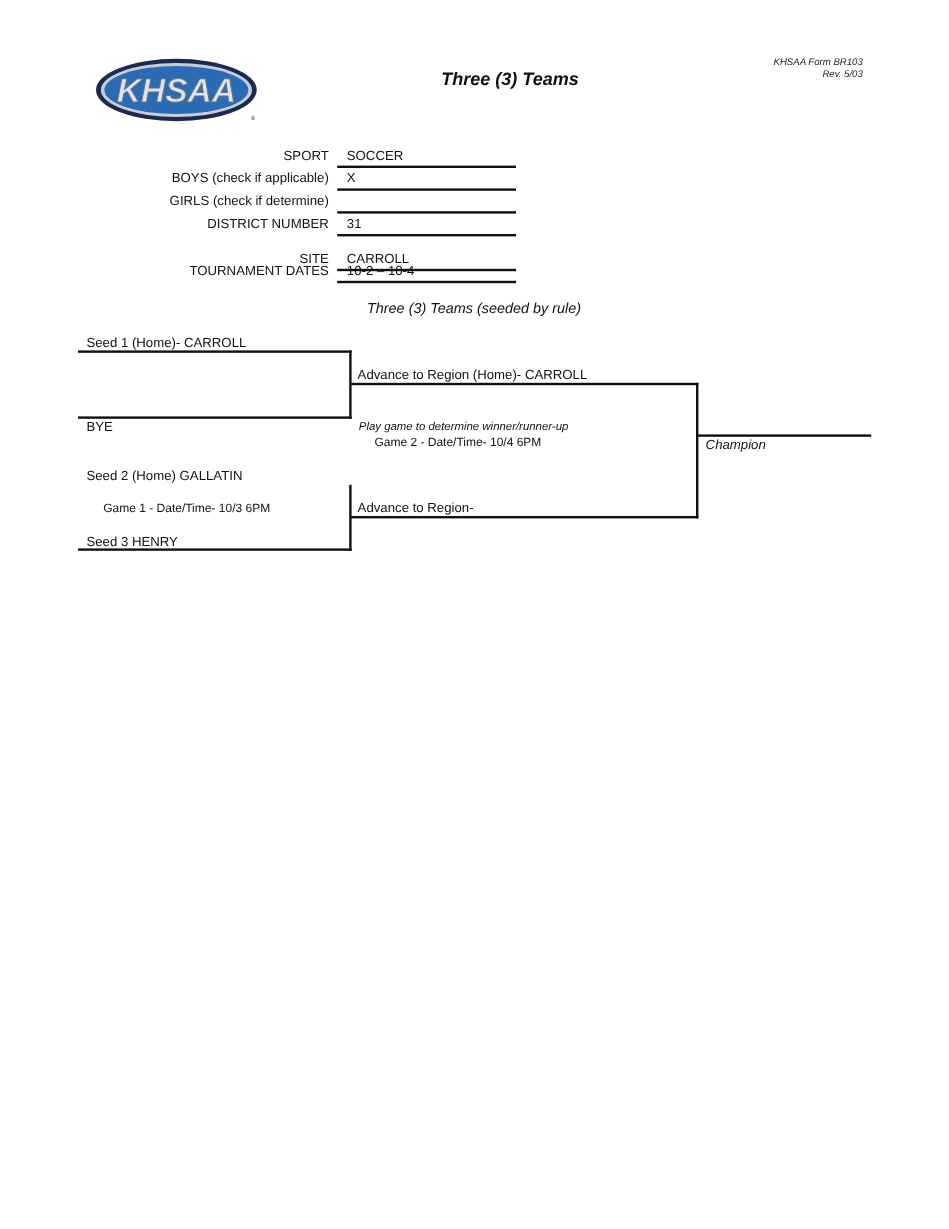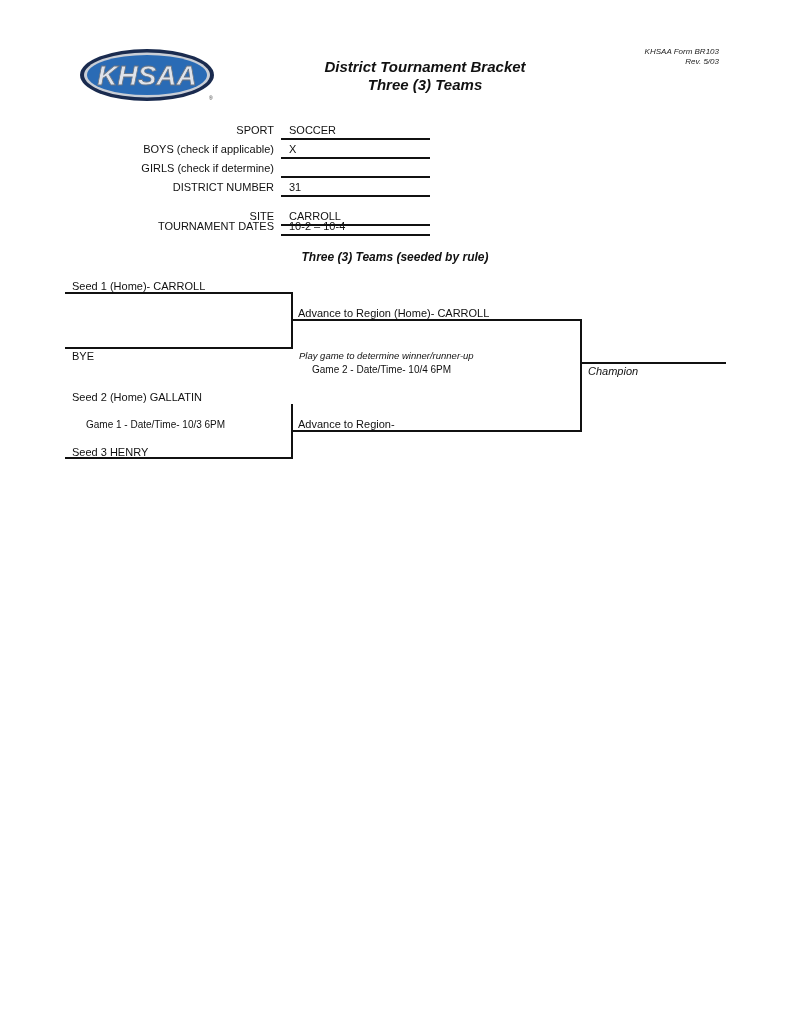--- a/index.html
+++ b/index.html
@@ -35,21 +35,21 @@
     .form-line {
       position: absolute; left: 281px; width: 149px; top: 16px; height: 0;
       border-top: 2px solid #111;
     }
     .form-value {
       position: absolute; left: 289px; top: 2px; font-size: 11px; white-space: nowrap; color: #111;
     }
 
     .subtitle {
       left: 280px; top: 250px; width: 230px; text-align: center;
-      font-weight: bold; font-style: italic; font-size: 12px;
+      font-weight: normal; font-style: italic; font-size: 12px;
     }
 
     
     .hline { position: absolute; height: 0; border-top: 2px solid #111; }
     .vline { position: absolute; width: 0; border-left: 2px solid #111; }
 
     .btext { position: absolute; font-size: 11px; white-space: nowrap; color: #111; }
     .btext.small { font-size: 10px; }
     .btext.italic { font-style: italic; }
     .btext.tiny-italic { font-style: italic; font-size: 9.5px; }
@@ -61,21 +61,20 @@
   <svg viewBox="0 0 138 54" xmlns="http://www.w3.org/2000/svg">
     <ellipse cx="69" cy="27" rx="67" ry="26" fill="#1a2b4f"></ellipse>
     <ellipse cx="69" cy="27" rx="63" ry="22.5" fill="#c9ced6"></ellipse>
     <ellipse cx="69" cy="27" rx="60" ry="20" fill="#2a6bb5"></ellipse>
     <text id="logo-text" x="69" y="37" text-anchor="middle" font-family="Liberation Sans, sans-serif" font-weight="bold" font-style="italic" font-size="28" fill="#dfe3ea" stroke="#6a7482" stroke-width="0.8">KHSAA</text>
     <text x="131" y="52" font-size="5" fill="#333" font-family="Liberation Sans, sans-serif">®</text>
   </svg>
 </div>
 
 <div class="abs title">
-  <div>District Tournament Bracket</div>
   <div>Three (3) Teams</div>
 </div>
 
 <div class="abs formref">
   <div>KHSAA Form  BR103</div>
   <div>Rev. 5/03</div>
 </div>
 
 <div class="form-row" style="top:122px;">
   <span class="form-label">SPORT</span>

